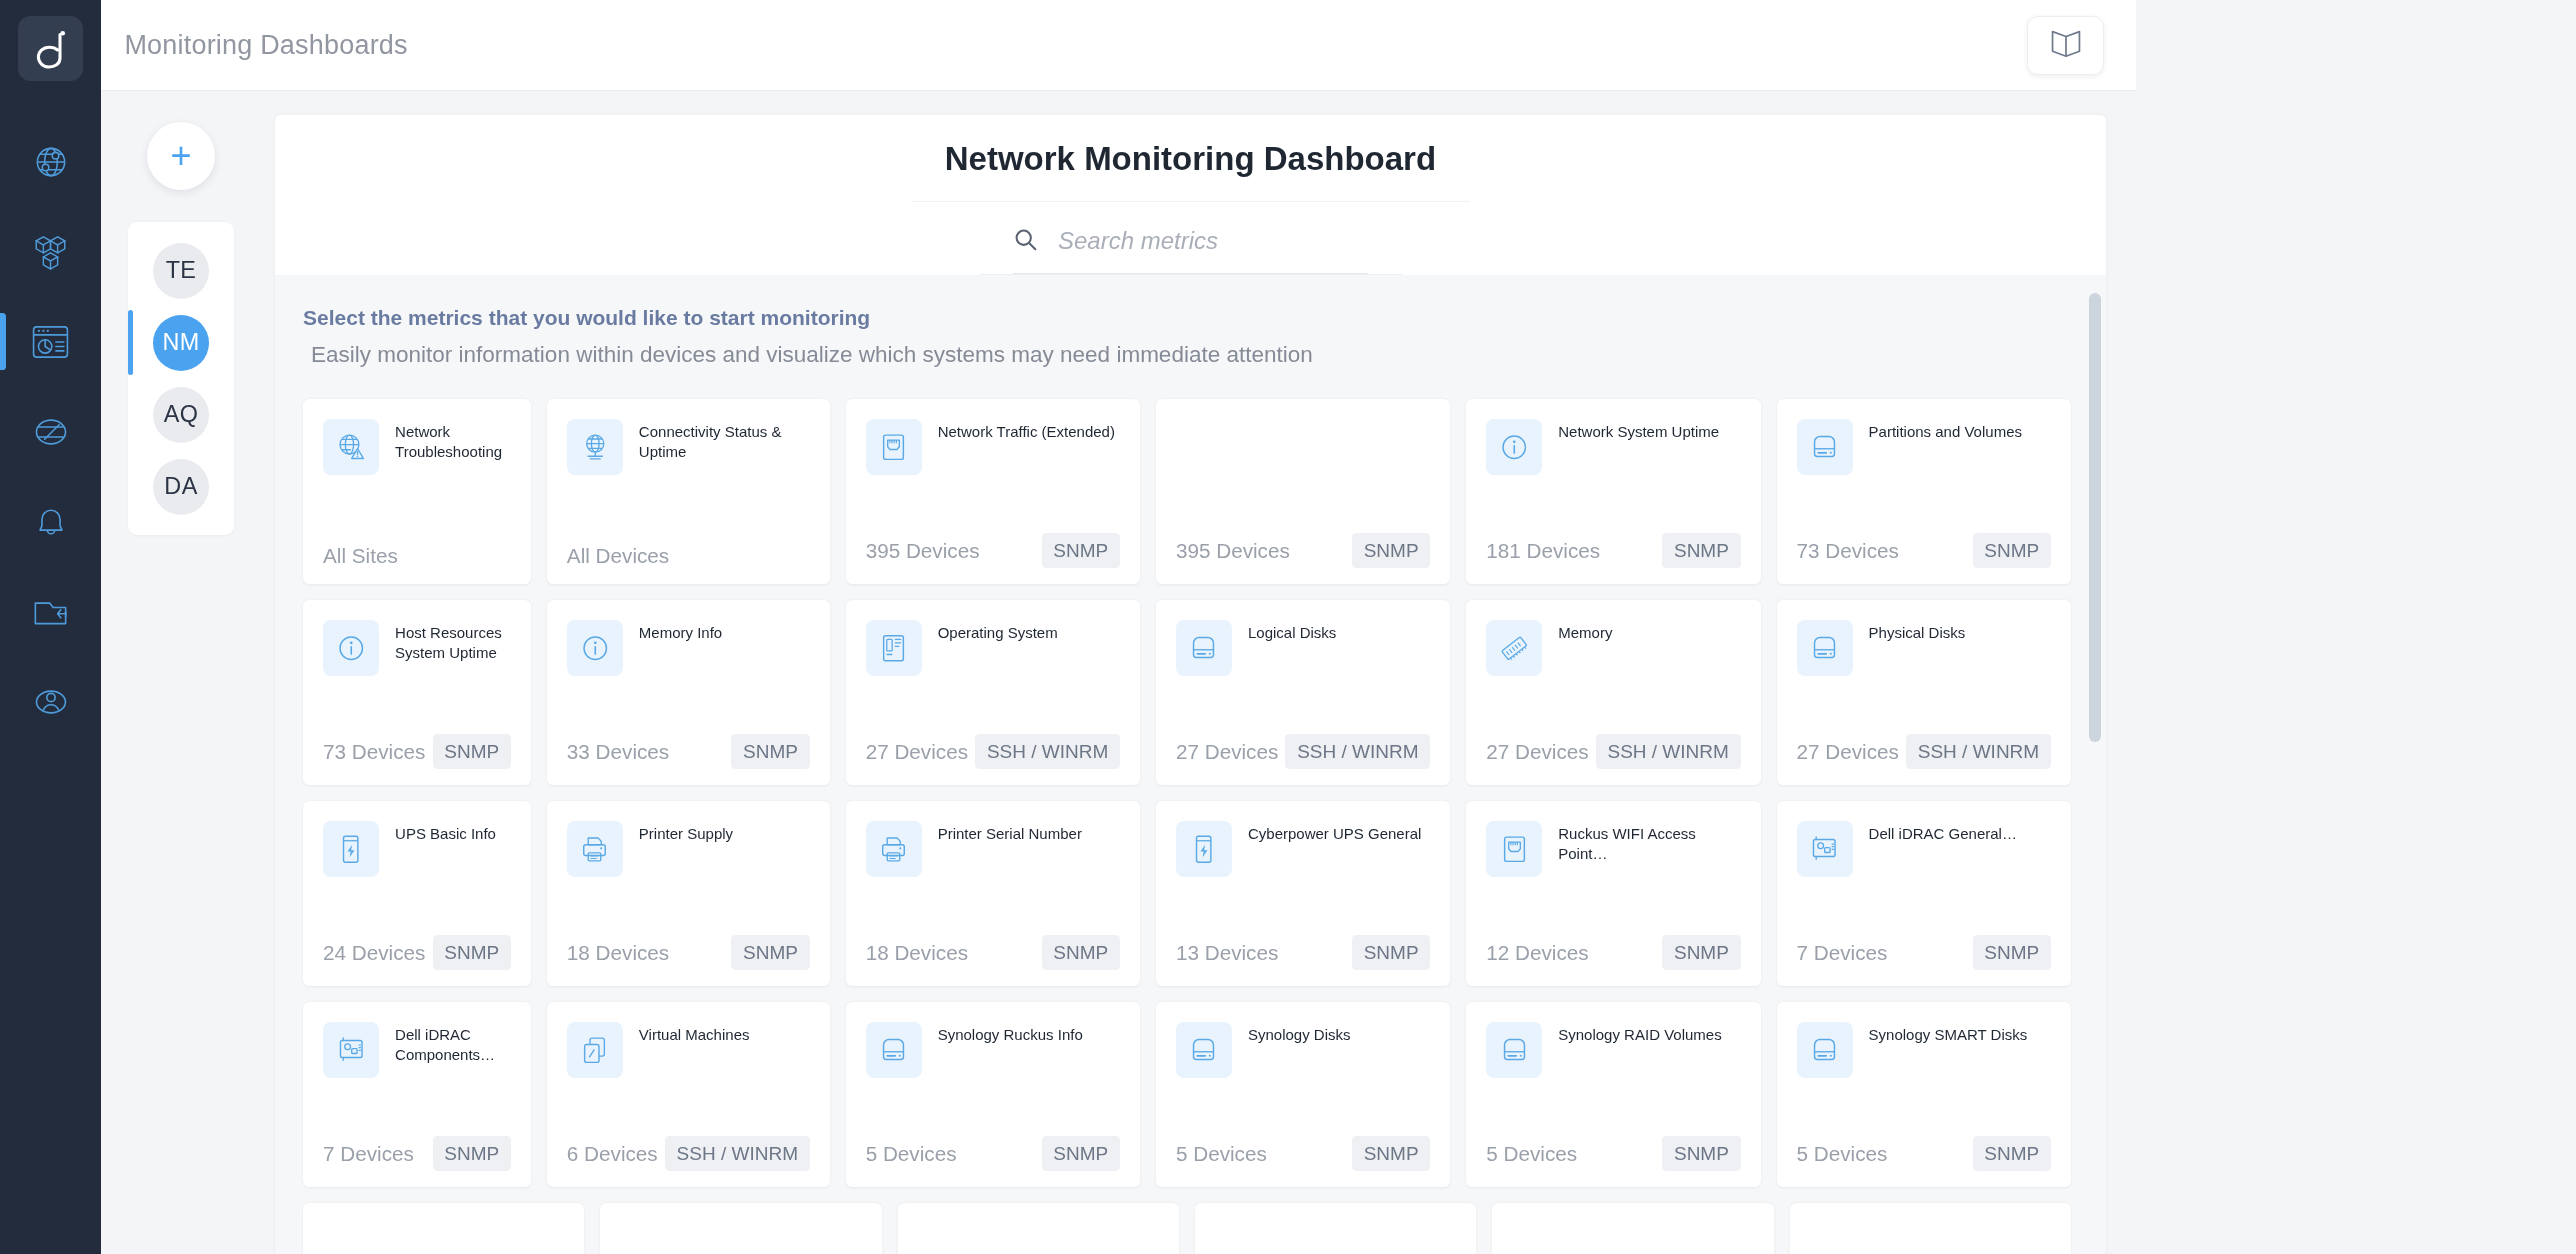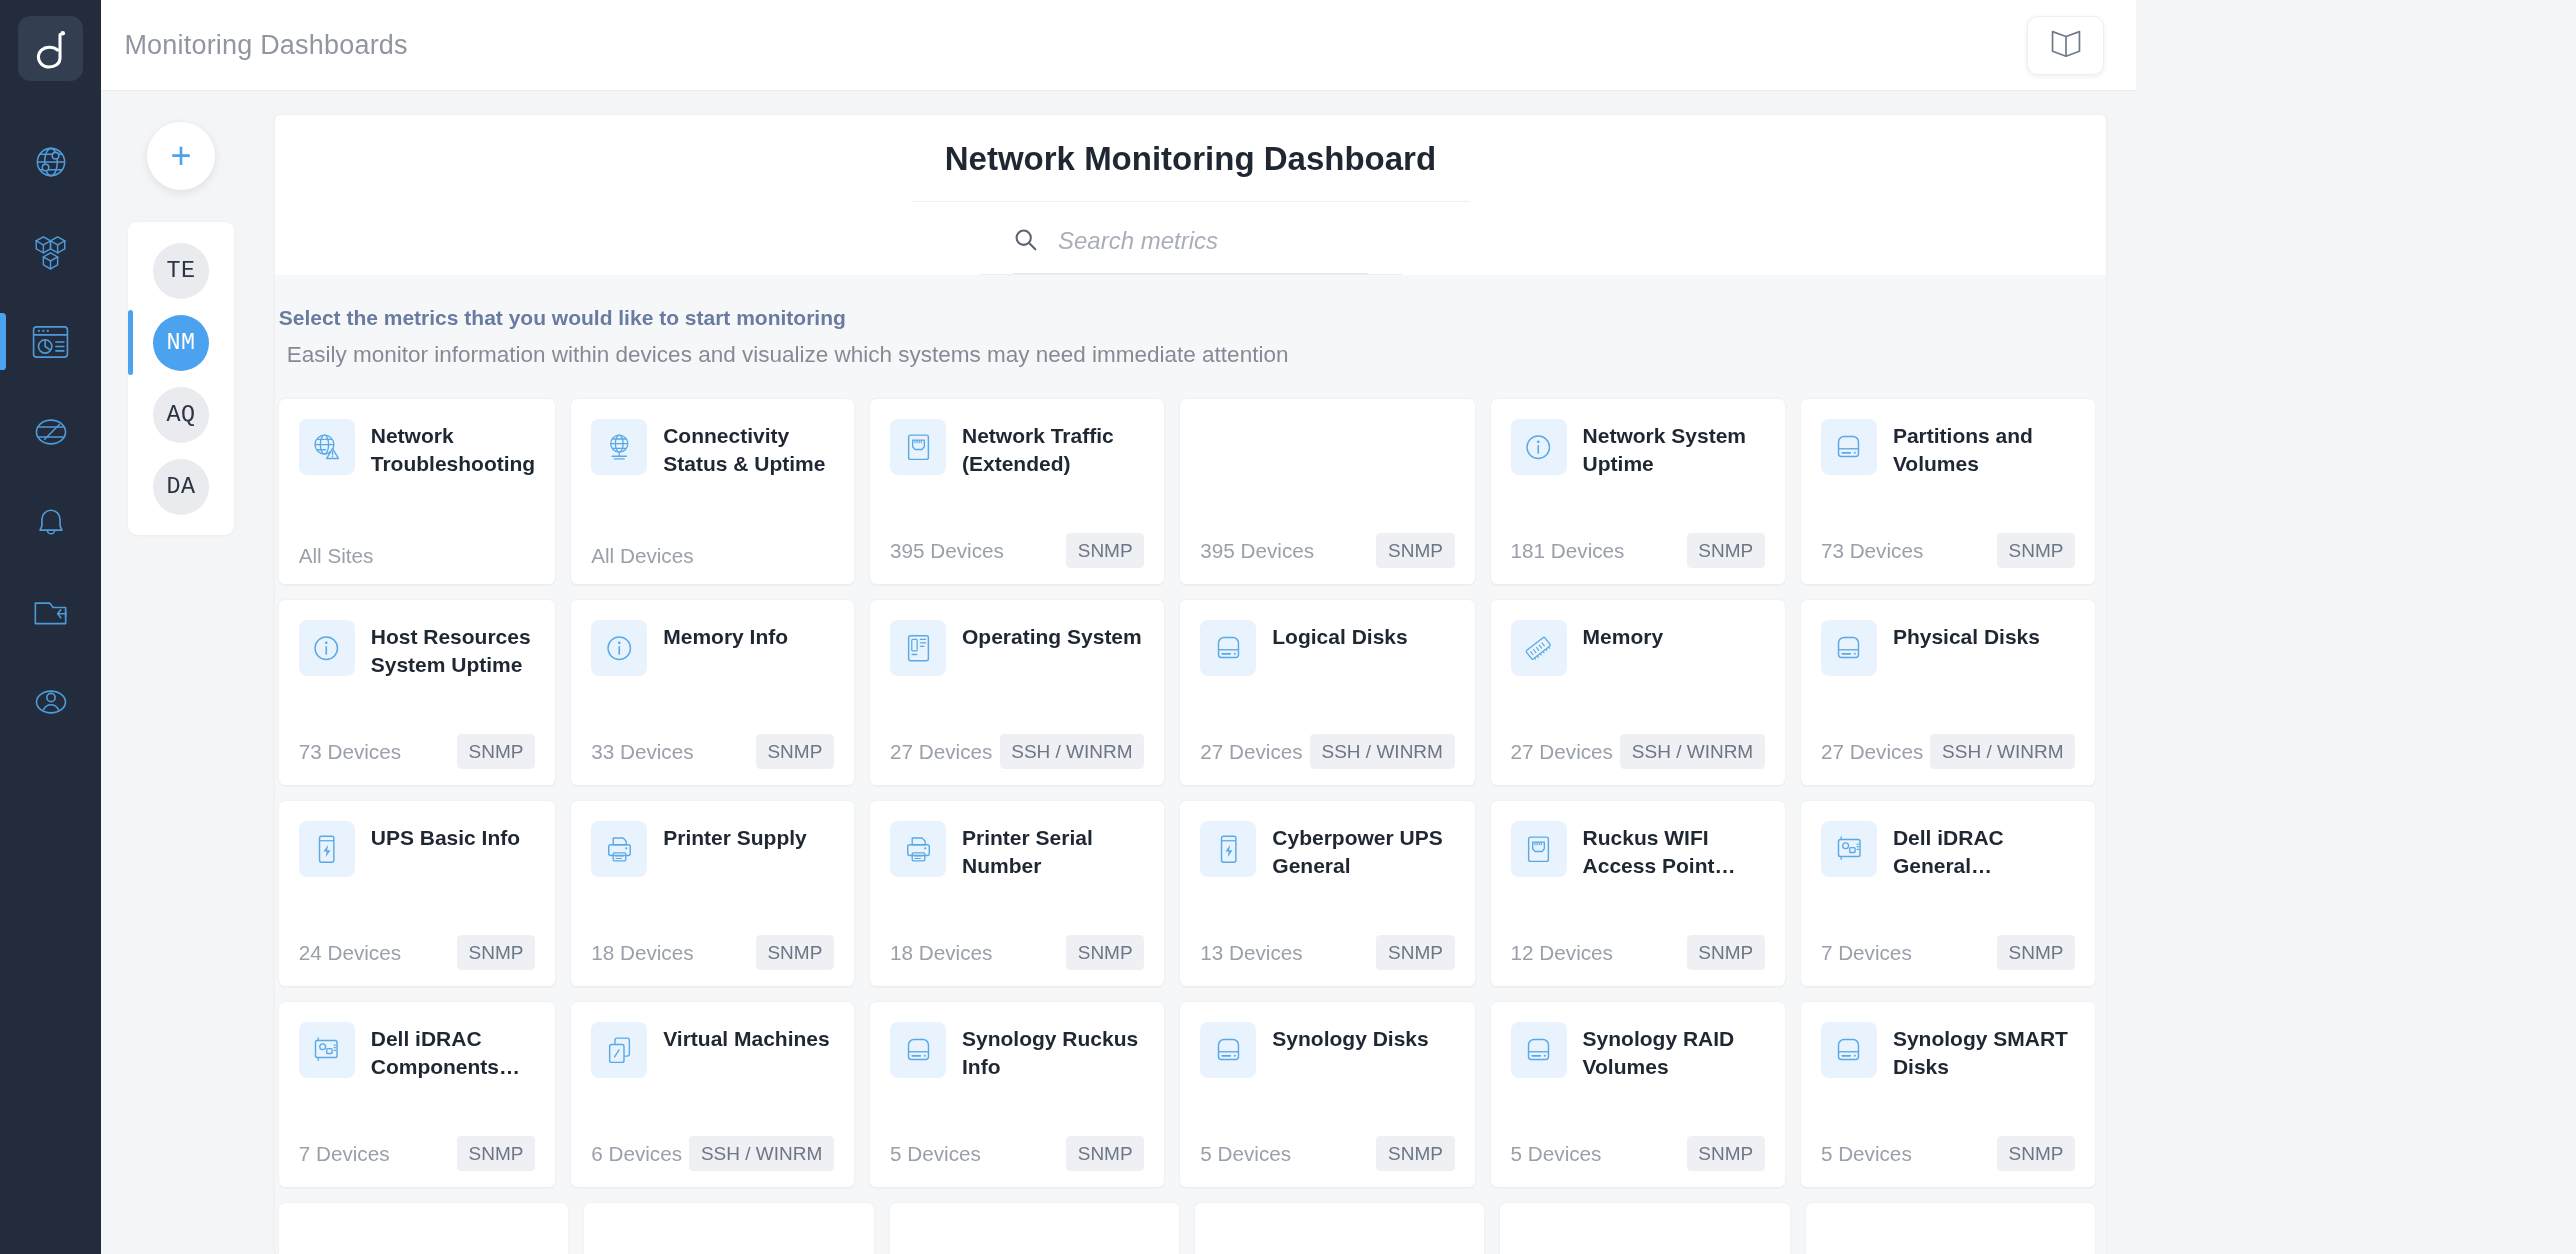--- a/index.html
+++ b/index.html
@@ -78,21 +78,20 @@
     box-shadow: 0 2.7px 9px rgba(25,40,70,0.10);
     display: flex; align-items: center; justify-content: center;
     color: #4ba3f0; font-size: 36px; font-weight: 300; line-height: 1;
     cursor: pointer; margin-bottom: 32px;
   }
   .dash-list {
     background: #ffffff; border-radius: 9px;
     padding: 12.6px 0 12.6px 0; width: 106px;
     display: flex; flex-direction: column; align-items: flex-start;
     box-shadow: 0 0.9px 2.7px rgba(20,30,50,0.04);
-    font-family: Liberation Mono, monospace;
   }
   .dash-item {
     width: 106px; height: 72px;
     display: flex; align-items: center; justify-content: center;
     position: relative; cursor: pointer;
   }
   .dash-item .bubble {
     width: 56px; height: 56px; border-radius: 50%;
     background: #e9ebee; color: #2b3445;
     display: flex; align-items: center; justify-content: center;
@@ -161,21 +160,21 @@
     display: flex; flex-direction: column; cursor: pointer;
   }
   .card-top { display: flex; align-items: flex-start; gap: 16px; }
   .card-icon {
     width: 56px; height: 56px; flex: 0 0 56px; border-radius: 8px;
     background: #e8f3fd;
     display: flex; align-items: center; justify-content: center;
   }
   .card-icon svg { display: block; }
   .card-name {
-    font-size: 21px; font-weight: 700; color: #1f2733; line-height: 1.36;
+    font-size: 15px; font-weight: 400; color: #1f2733; line-height: 1.36;
     padding-top: 2.7px;
   }
   .card-bottom {
     margin-top: auto; display: flex; align-items: center;
     justify-content: space-between; gap: 7.2px;
   }
   .card-count { font-size: 20.7px; color: #9aa0aa; white-space: nowrap; }
   .card-badge {
     background: #eef0f3; color: #6c7686;
     font-size: 19px; border-radius: 4.5px; padding: 6.3px 11.7px;

